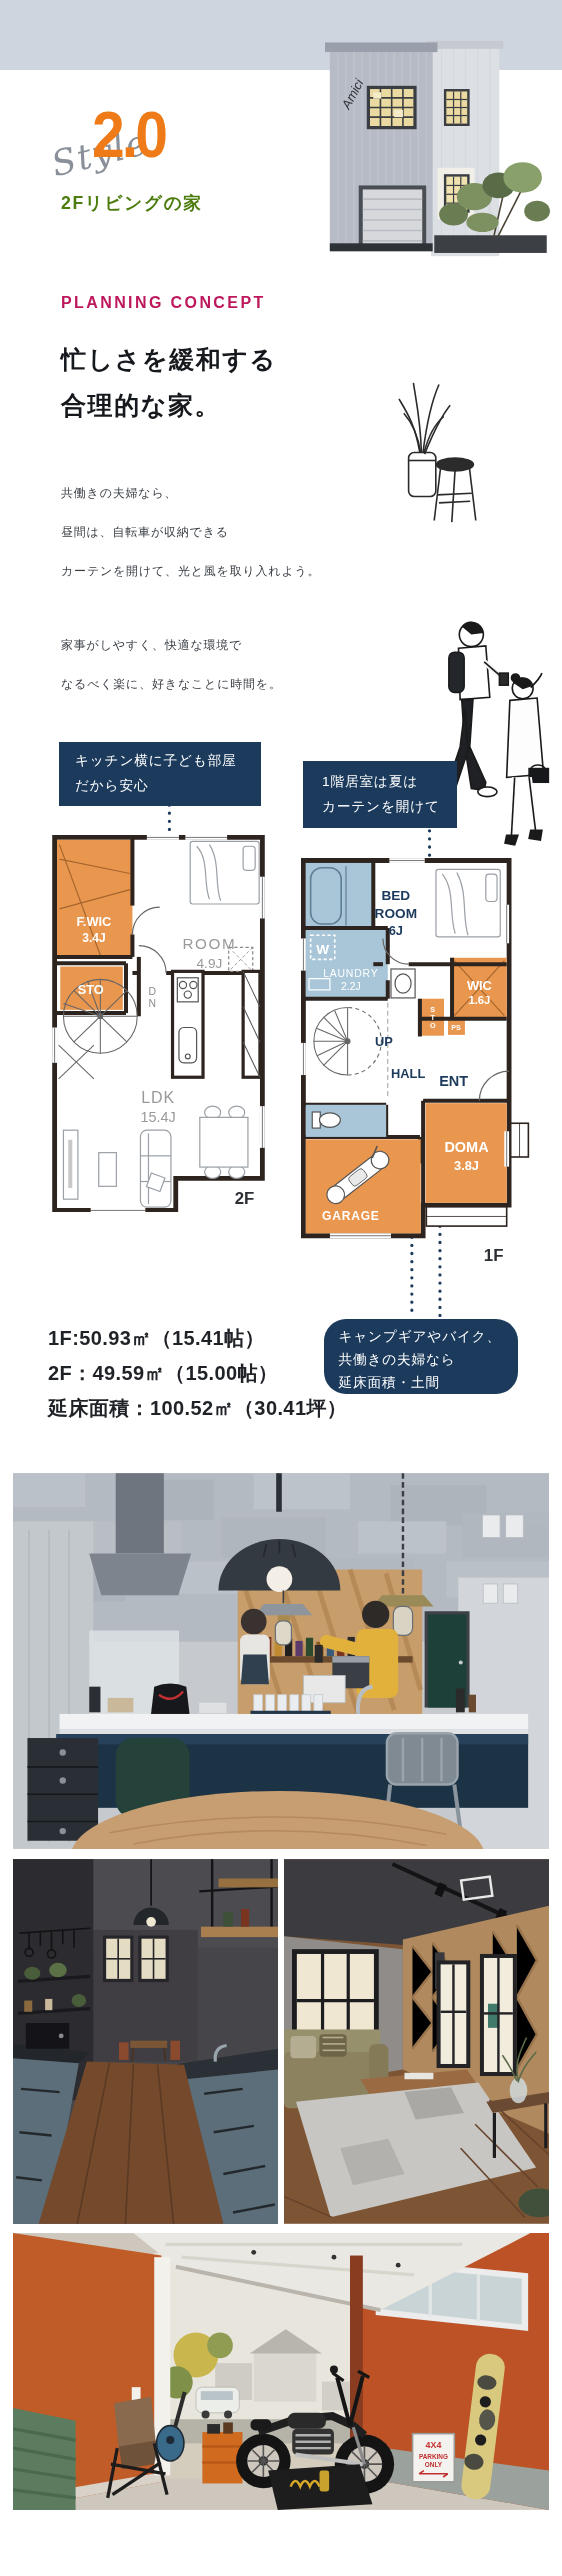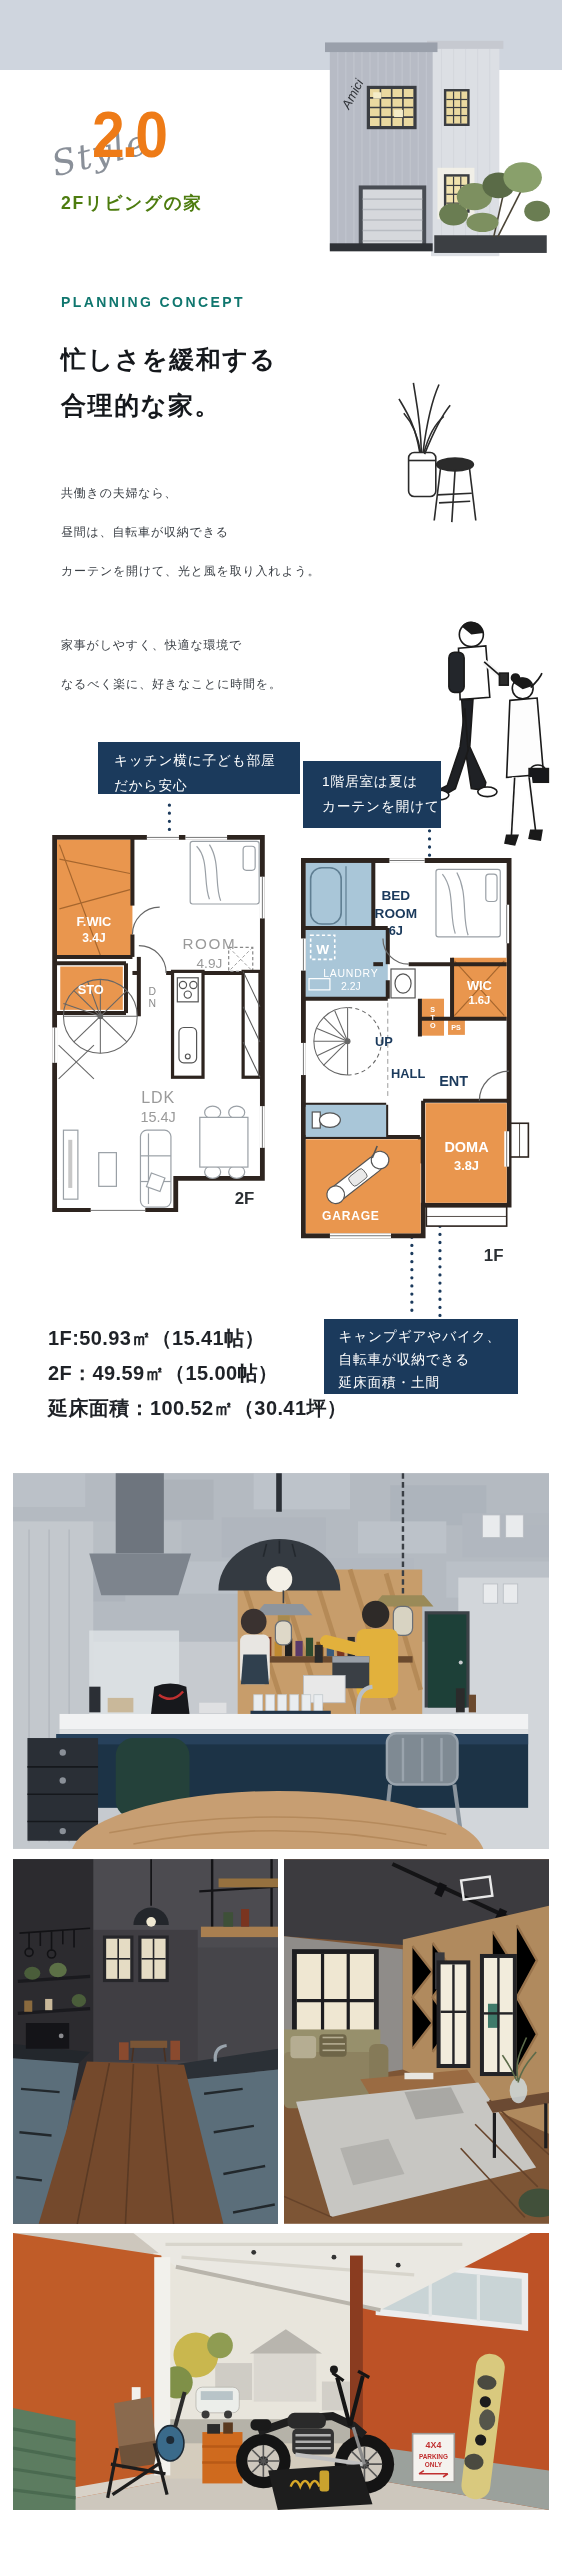--- a/index.html
+++ b/index.html
@@ -5,21 +5,21 @@
   html,body{margin:0;padding:0;background:#ffffff;}
   #page{position:relative;width:562px;height:2576px;background:#ffffff;overflow:hidden;
         font-family:"Liberation Sans","DejaVu Sans",sans-serif;}
   .abs{position:absolute;}
   .band{left:0;top:0;width:562px;height:70px;background:#cfd5de;}
   .style-script{left:51px;top:133px;font-family:"DejaVu Serif",serif;font-style:italic;
     font-size:35px;color:#8a9099;transform:rotate(-14deg);letter-spacing:1.6px;}
   .style-num{left:92px;top:98px;font-size:64px;font-weight:800;color:#ee7b17;
     letter-spacing:-3.2px;transform:scaleX(.92);transform-origin:left top;}
   .subtitle{left:61px;top:191px;font-size:17.7px;font-weight:600;color:#4d7c0f;letter-spacing:1.6px;}
-  .eyebrow{left:61px;top:294px;font-size:14px;font-weight:700;letter-spacing:2.4px;color:#0f766e;}
+  .eyebrow{left:61px;top:294px;font-size:16px;font-weight:700;letter-spacing:2.4px;color:#be185d;}
   .heading{left:61px;top:336px;font-size:25px;font-weight:800;color:#15181c;line-height:46px;letter-spacing:1.6px;}
   .para{left:61px;font-size:12px;color:#3a3f45;line-height:39px;letter-spacing:0.8px;}
   .callout{background:#1b3a5c;color:#ffffff;font-size:13.7px;line-height:25px;letter-spacing:0.8px;}
   .callout .pad{padding:5.6px 0 0 16px;}
   .areas{left:48px;top:1321px;font-size:20px;font-weight:600;color:#1f2227;line-height:35px;letter-spacing:0.4px;}
   svg text{font-family:"Liberation Sans","DejaVu Sans",sans-serif;}
 </style>
 </head>
 <body>
 
@@ -177,27 +177,27 @@
       <rect x="136" y="205" width="24" height="17" fill="#17181c"></rect>
       <path d="M118,216 L114,288" stroke-width="7" stroke="#fdfdfd"></path>
         <path d="M118,216 L114,288" fill="none"></path>
       <path d="M136,216 L144,282" stroke-width="7" stroke="#fdfdfd"></path>
         <path d="M136,216 L144,282" fill="none"></path>
       <path d="M108,288 L122,288 L118,300 L106,298 Z" fill="#1a1a1a"></path>
       <path d="M138,282 L152,282 L150,294 L136,292 Z" fill="#1a1a1a"></path>
     </g>
   </svg>
 
-  <div class="abs callout" style="left:59px;top:742px;width:202px;height:52px;margin-left:39px;">
+  <div class="abs callout" style="left:59px;top:742px;width:202px;height:64px;">
     <div class="pad">
       <div>キッチン横に子ども部屋</div>
       <div>だから安心</div>
     </div>
   </div>
-  <div class="abs callout" style="left:303px;top:761px;width:138px;height:67px;">
+  <div class="abs callout" style="left:303px;top:761px;width:154px;height:67px;">
     <div class="pad" style="padding-left:19px;padding-top:8px;">
       <div>1階居室は夏は</div>
       <div>カーテンを開けて</div>
     </div>
   </div>
 
   <svg class="abs" style="left:0;top:739px;pointer-events:none;" width="562" height="723" viewBox="0 0 700 900">
     <g stroke="#1b3a5c" stroke-width="4" stroke-linecap="round" stroke-dasharray="0.1 10">
       <line x1="211" y1="82" x2="211" y2="146"></line>
       <line x1="535" y1="114" x2="535" y2="168"></line>
@@ -437,24 +437,24 @@
     <text x="62" y="450" text-anchor="middle" font-size="15" font-weight="bold" fill="#ffffff" letter-spacing="1">GARAGE</text>
     <text x="252" y="502" text-anchor="end" font-size="21" font-weight="bold" fill="#2b2f33">1F</text>
   </svg>
 
   <div class="abs areas">
     <div>1F:50.93㎡（15.41帖）</div>
     <div>2F：49.59㎡（15.00帖）</div>
     <div>延床面積：100.52㎡（30.41坪）</div>
   </div>
 
-  <div class="abs callout" style="left:324px;top:1319px;width:194px;height:75px;">
+  <div class="abs callout" style="left:324px;top:1319px;width:194px;height:75px;border-radius:22px;">
     <div class="pad" style="padding:5.6px 0 0 14.5px;line-height:23px;">
       <div>キャンプギアやバイク、</div>
-      <div>自転車が収納できる</div>
+      <div>共働きの夫婦なら</div>
       <div>延床面積・土間</div>
     </div>
   </div>
 
   <svg class="abs" style="left:13px;top:1473px;" width="536" height="376" viewBox="0 0 668 468">
     <rect width="668" height="468" fill="#c6cacf"></rect>
     <rect width="668" height="210" fill="#b4bac1"></rect>
     <g opacity=".55">
       <rect x="0" y="0" width="90" height="42" fill="#c2c8ce"></rect>
         <rect x="140" y="8" width="110" height="50" fill="#a8aeb6"></rect>

